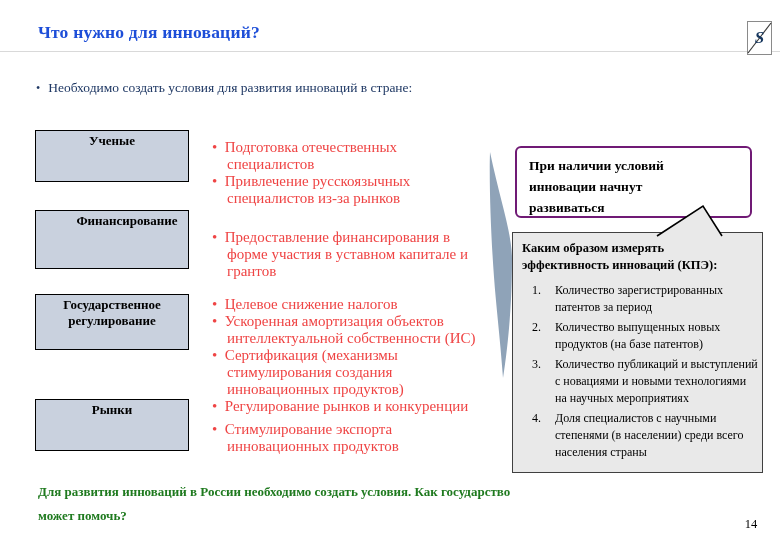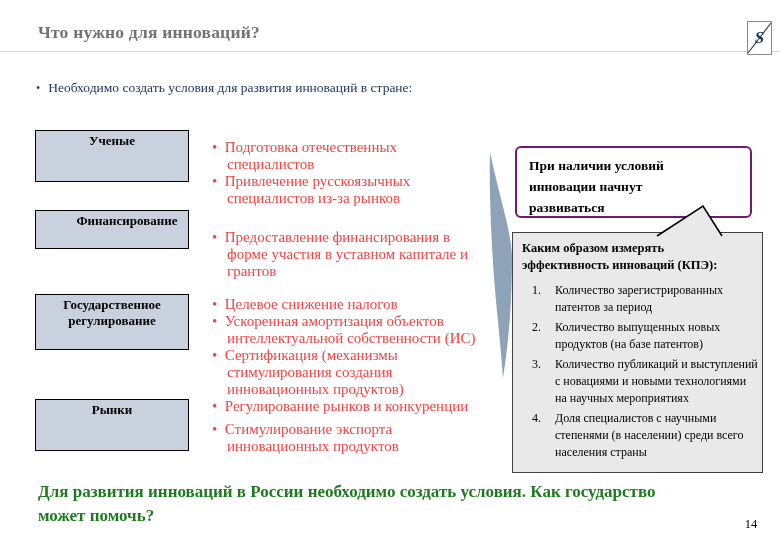--- a/index.html
+++ b/index.html
@@ -2,37 +2,37 @@
 <html><head>
 <meta charset="utf-8">
 <style>
   html,body{margin:0;padding:0;background:#fff;}
   .slide{
     position:relative;width:780px;height:540px;background:#ffffff;
     font-family:"Liberation Serif","DejaVu Serif",serif;overflow:hidden;
   }
   .title{
     position:absolute;left:38px;top:22px;font-size:17.5px;font-weight:bold;
-    color:#737373;letter-spacing:.2px;
+    color:#1d4ed8;letter-spacing:.2px;
   }
   .top-rule{position:absolute;left:0;top:51px;width:780px;height:1px;background:#d9d9d9;}
   .logo{position:absolute;left:747px;top:21px;width:25px;height:34px;}
   .subtitle{
     position:absolute;left:36px;top:80px;font-size:13.5px;color:#1F3864;
     display:flex;gap:8px;width:560px;
   }
   .subtitle .dot{font-size:12px;line-height:17px;}
   .side-box{
     position:absolute;left:35px;width:154px;background:#C9D1DE;border:1px solid #000;
     display:flex;align-items:flex-start;justify-content:center;text-align:center;
     font-weight:bold;font-size:13px;line-height:16px;color:#000;padding:2px 6px;
     box-sizing:border-box;
   }
   .box-1{top:130px;height:52px;}
-  .box-2{top:210px;height:39px;padding-left:36px;}
+  .box-2{top:210px;height:59px;padding-left:36px;}
   .box-3{top:294px;height:56px;}
   .box-4{top:399px;height:52px;}
   .bullets{
     position:absolute;left:201px;width:270px;margin:11px;padding:0;list-style:none;
     font-size:15px;line-height:17px;color:#ef4444;
   }
   .bullets li{padding-left:15px;text-indent:-15px;}
   .bullets li::before{content:"•\00a0\00a0";}
   .g1{top:128px;} .g2{top:218px;} .g3{top:285px;} .g4{top:410px;}
   .crescent{position:absolute;left:480px;top:145px;width:40px;height:240px;}
@@ -46,21 +46,21 @@
     position:absolute;left:512px;top:232px;width:251px;height:241px;box-sizing:border-box;
     background:#E9E9E9;border:1px solid #404040;padding:7px 9px;z-index:1;
   }
   .kpi-title{font-weight:bold;font-size:12.5px;line-height:17px;width:232px;}
   .kpi-list{margin:8px;padding:0;list-style:none;counter-reset:n;font-size:12px;line-height:17px;width:228px;}
   .kpi-list li{counter-increment:n;position:relative;padding-left:25px;margin-bottom:3px;}
   .kpi-list li::before{content:counter(n) ".";position:absolute;left:2px;top:0;}
   .tail{position:absolute;left:650px;top:200px;width:80px;height:41px;z-index:2;}
   .footer-text{
     position:absolute;left:38px;top:480px;width:672px;font-weight:bold;
-    font-size:17px;line-height:24px;color:#1F7A1F;
+    font-size:13px;line-height:24px;color:#1F7A1F;
   }
   .page-num{position:absolute;left:736px;top:517px;width:30px;text-align:center;font-size:12.5px;color:#000;}
 </style>
 </head>
 <body>
 
 <div class="slide">
 
   <div class="title">Что нужно для инноваций?</div>
   <div class="top-rule"></div>

